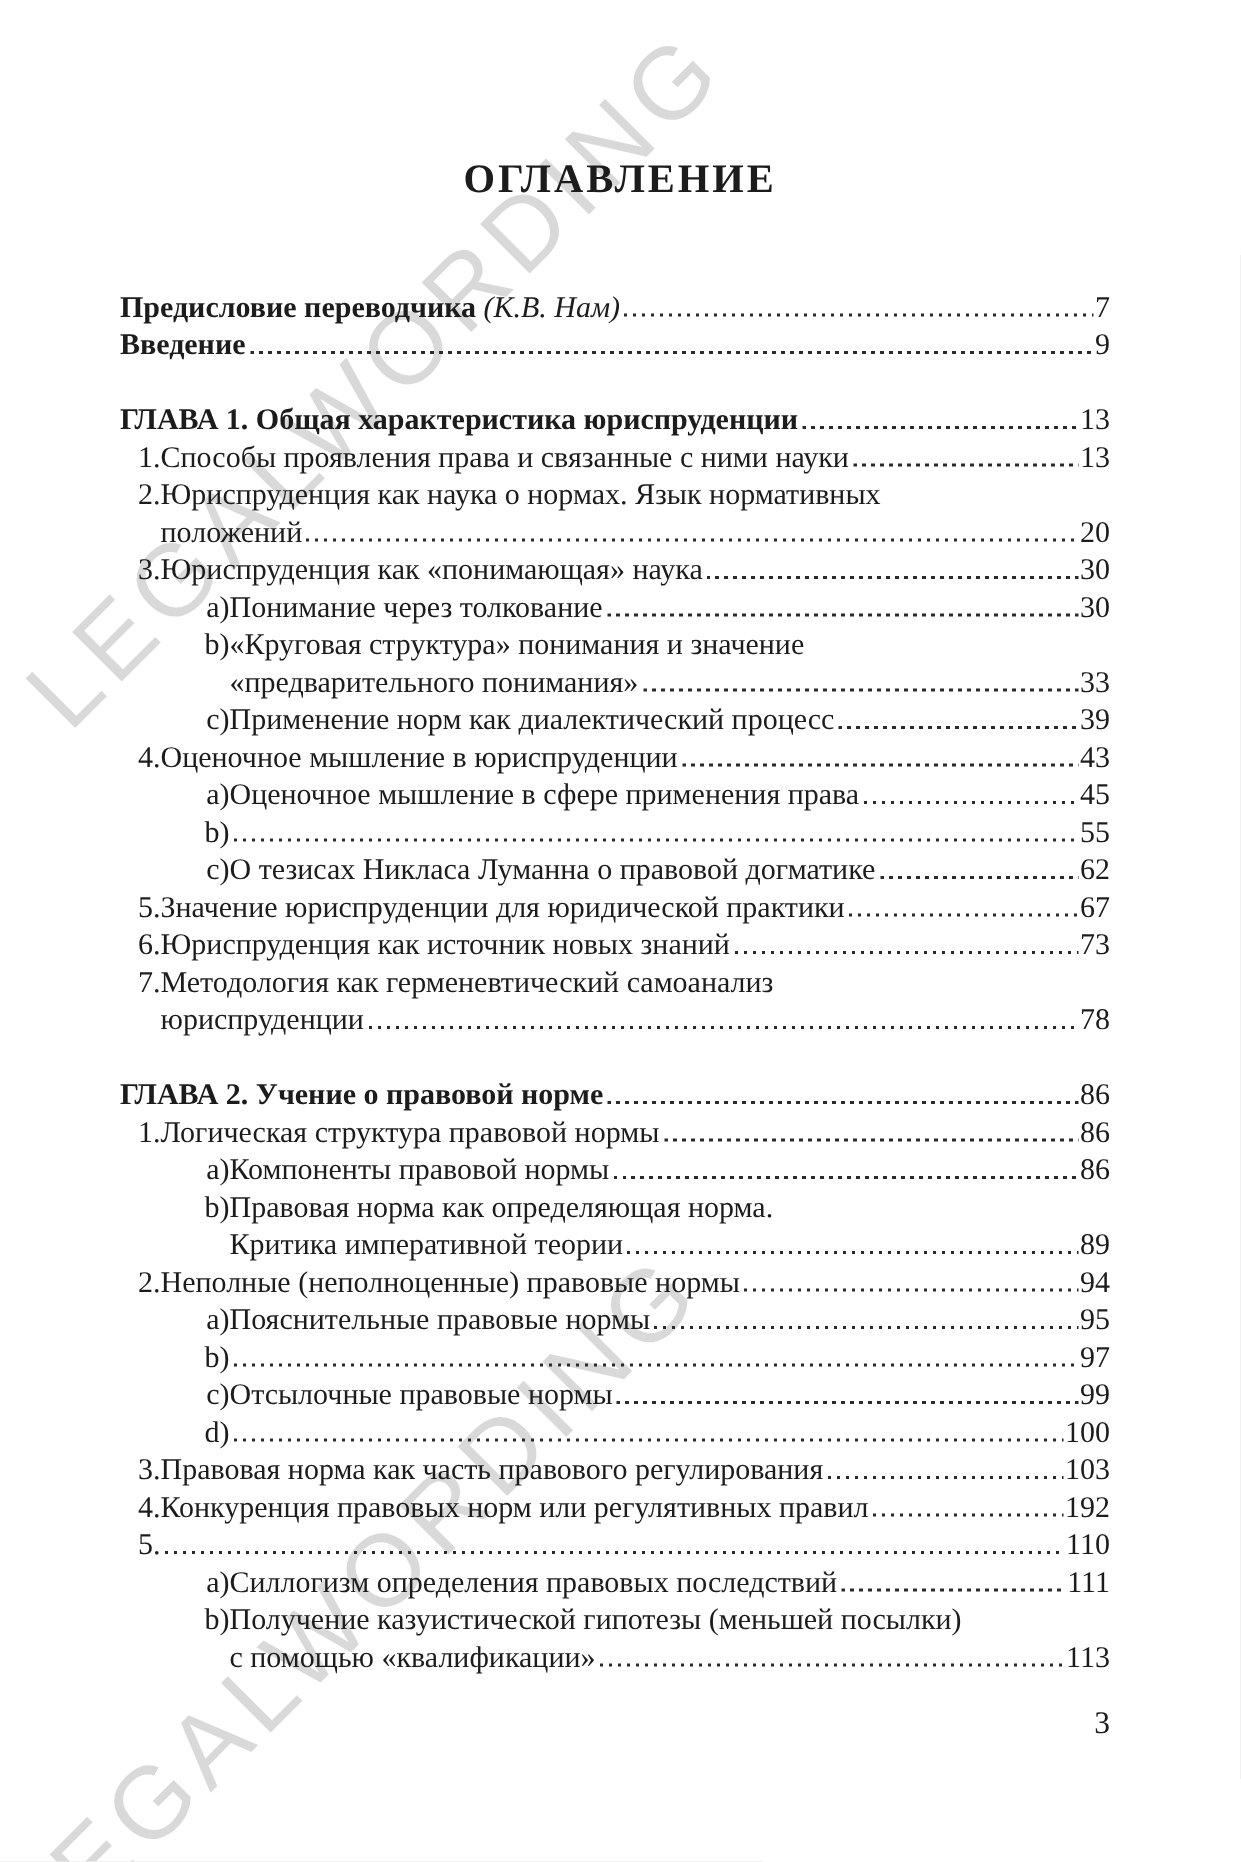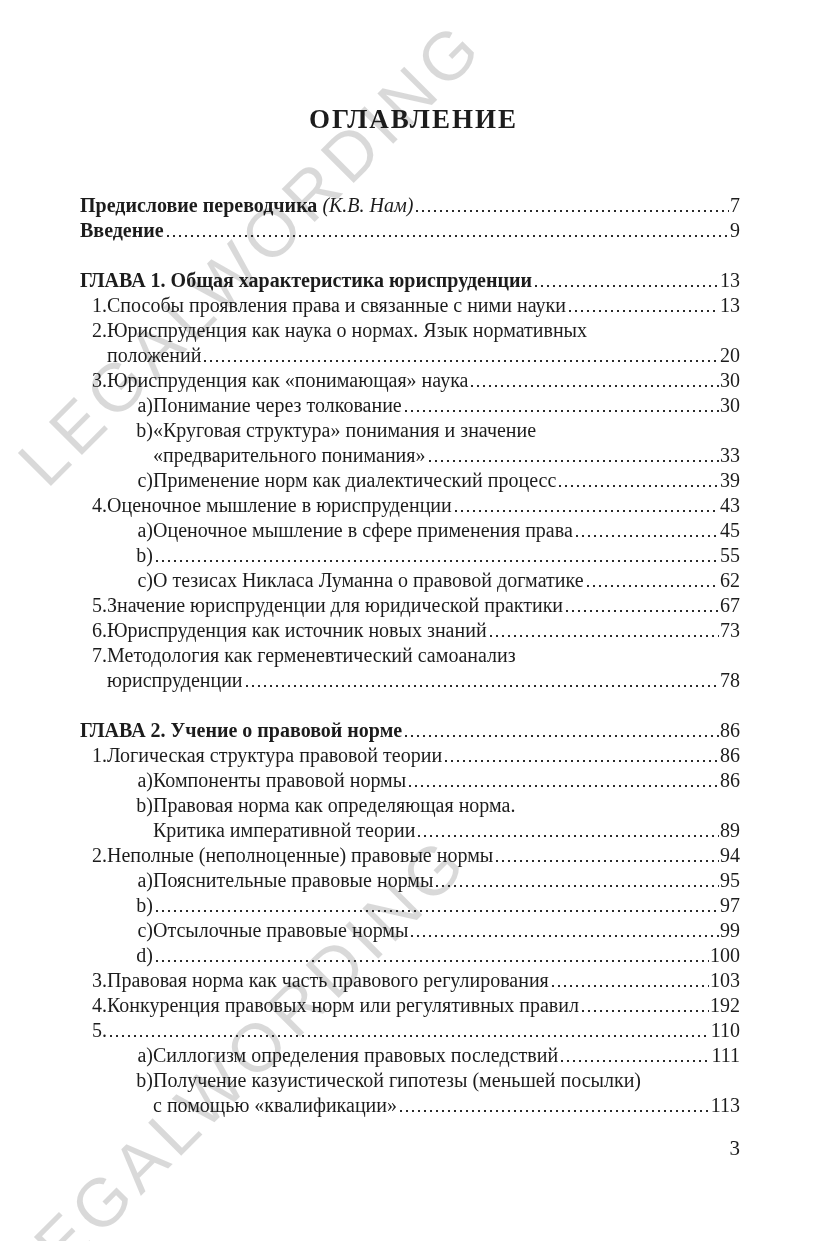--- a/index.html
+++ b/index.html
@@ -191,21 +191,21 @@
         <span class="dots"></span>
         <span class="pg">78</span>
       </div>
       <div class="line chapter-head">
         <span class="txt b">ГЛАВА 2. Учение о правовой норме</span>
         <span class="dots"></span>
         <span class="pg">86</span>
       </div>
       <div class="line lvl1">
         <span class="marker">1.</span>
-        <span class="txt">Логическая структура правовой теории</span>
+        <span class="txt">Логическая структура правовой нормы</span>
         <span class="dots"></span>
         <span class="pg">86</span>
       </div>
       <div class="line lvl2">
         <span class="marker">a)</span>
         <span class="txt">Компоненты правовой нормы</span>
         <span class="dots"></span>
         <span class="pg">86</span>
       </div>
       <div class="line lvl2">

